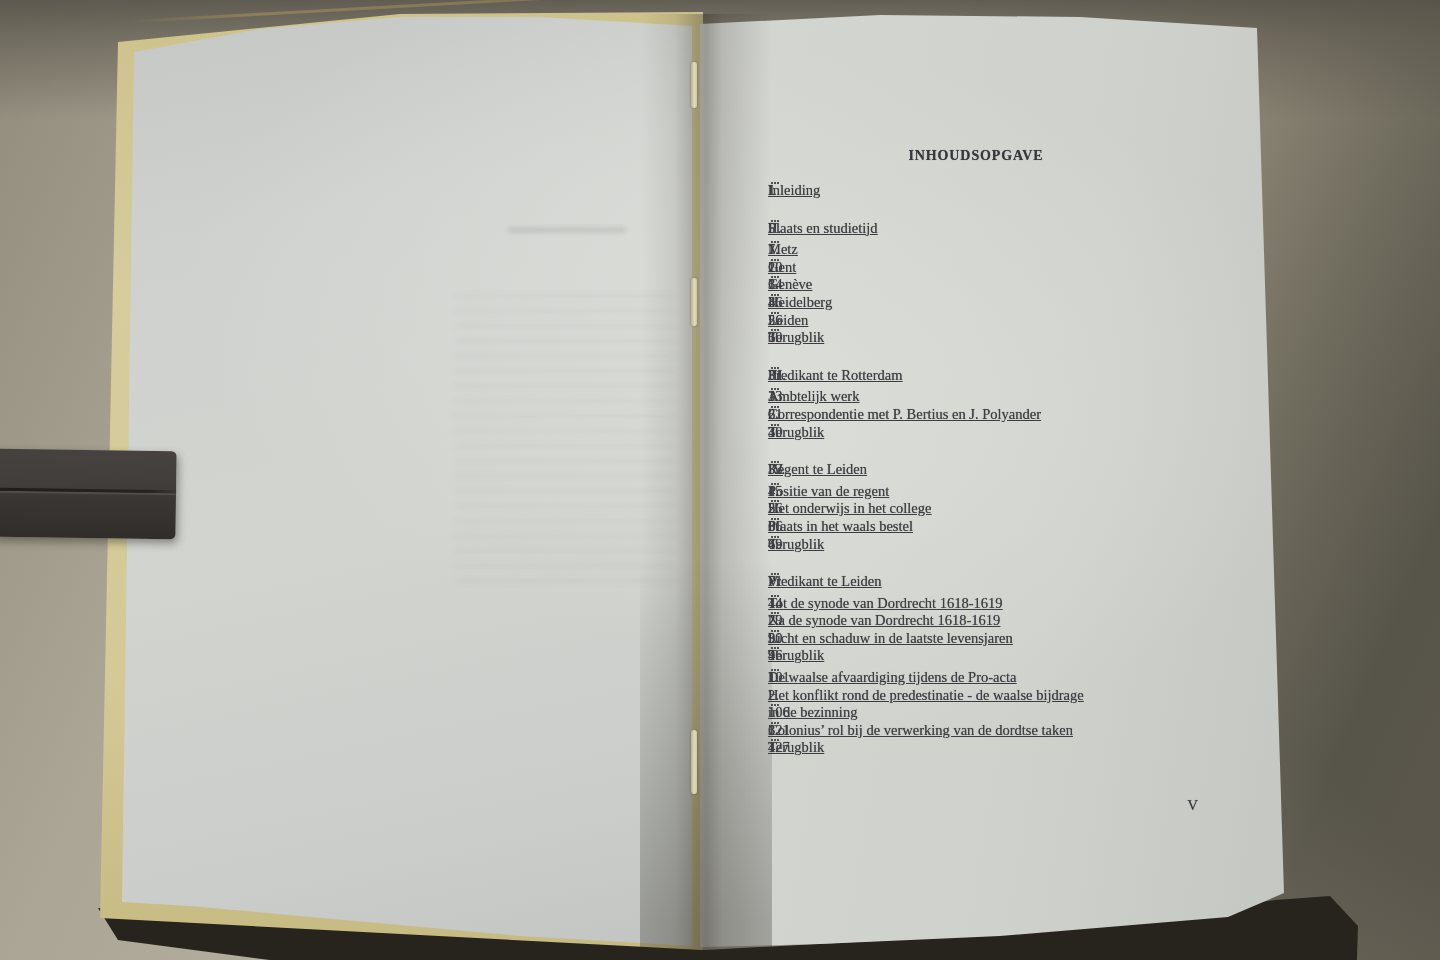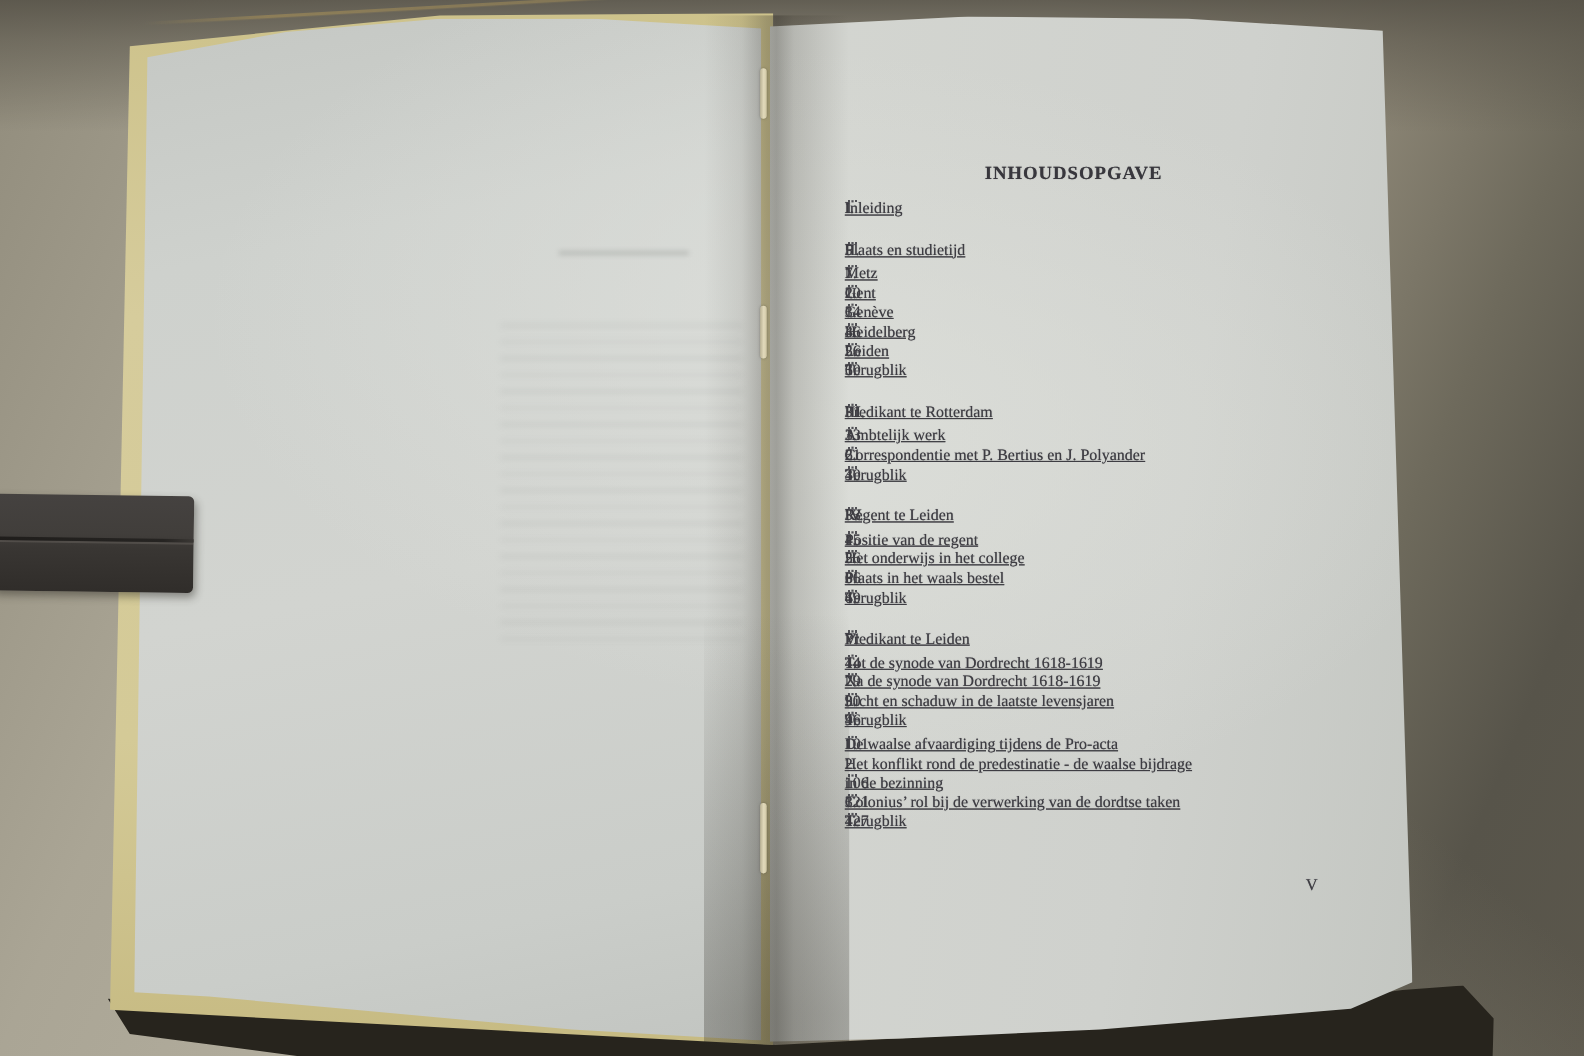--- a/index.html
+++ b/index.html
@@ -101,21 +101,21 @@
   }
   .handle:before{
     content:"";position:absolute;left:0;top:47.5%;width:100%;height:2px;
     background:rgba(120,115,108,.35);
   }
 
   
   .toc{z-index:40;color:#3e3d43;text-shadow:0 0 .7px rgba(62,61,67,.75);}
   .toc-title{
     left:768px;top:148px;width:416px;text-align:center;
-    font-size:17px;font-weight:bold;letter-spacing:.9px;color:#38373d;
+    font-size:14px;font-weight:bold;letter-spacing:.9px;color:#38373d;
   }
   .toc-list{left:768px;top:182px;width:418px;font-size:14.5px;}
   .row{position:static;display:flex;align-items:baseline;height:17.6px;line-height:17.6px;white-space:nowrap;}
   .row.head{margin-top:20px;}
   .row.head.first{margin-top:0;}
   .row.sub.first-sub{margin-top:4px;}
   .roman{flex:0 0 40px;text-align:right;padding-right:7px;}
   .subnum{flex:0 0 72px;text-align:right;padding-right:7px;}
   .t{flex:0 0 auto;text-decoration:underline;}
   .t.grow{flex:1 1 auto;}

